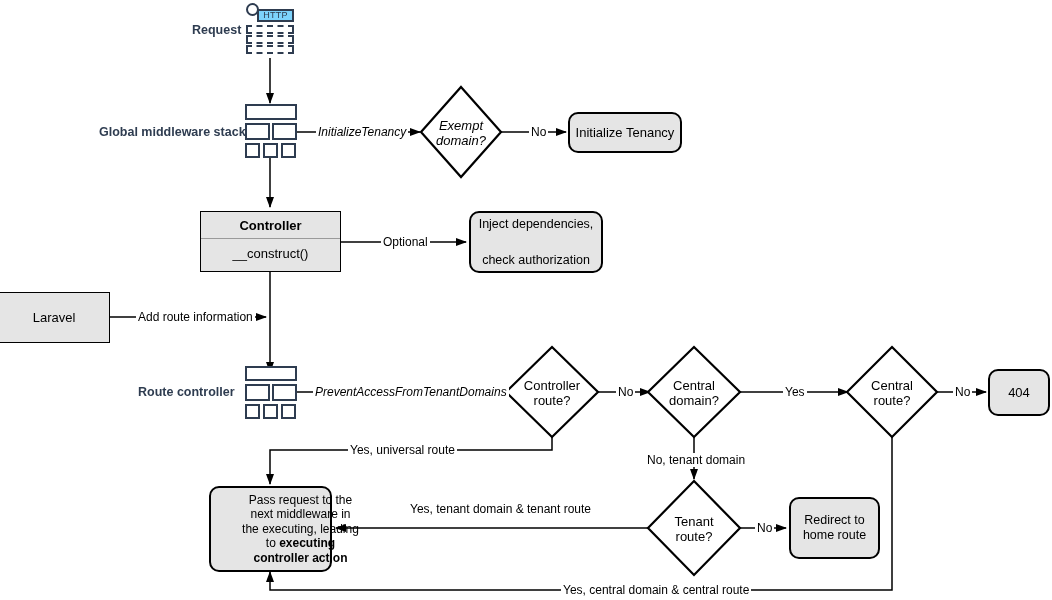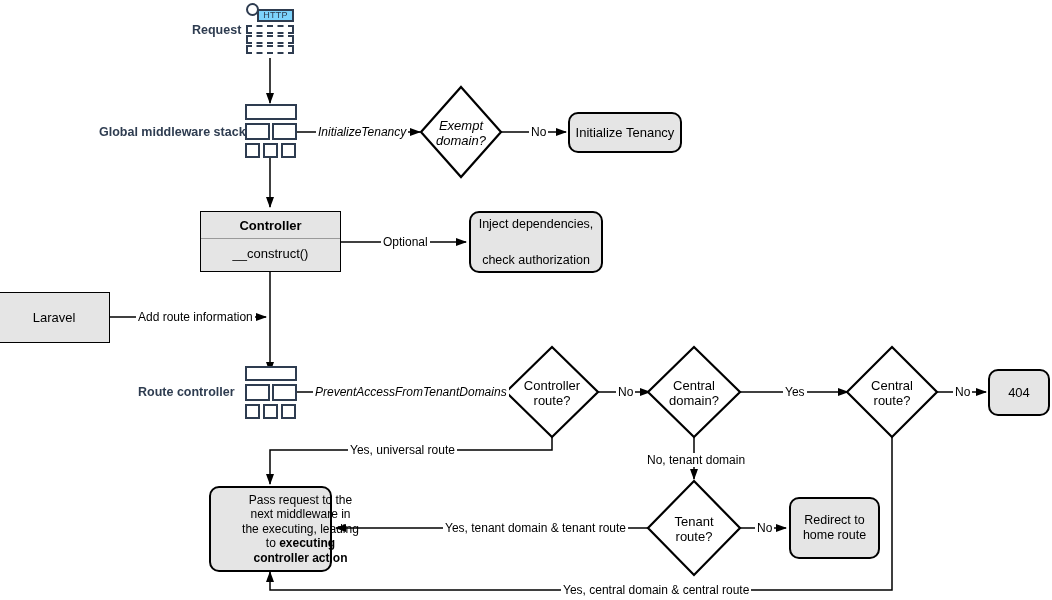--- a/index.html
+++ b/index.html
@@ -263,17 +263,17 @@
   <div class="lbl" style="left:783px;top:385px;">Yes</div>
 
   <div class="lbl" style="left:953px;top:385px;">No</div>
 
   <div class="lbl" style="left:348px;top:443px;">Yes, universal route</div>
 
   <div class="lbl" style="left:645px;top:453px;">No, tenant domain</div>
 
   <div class="lbl" style="left:755px;top:521px;">No</div>
 
-  <div class="lbl" style="left:408px;top:521px;margin-left:35px;">Yes, tenant domain &amp; tenant route</div>
+  <div class="lbl" style="left:408px;top:502px;">Yes, tenant domain &amp; tenant route</div>
 
   <div class="lbl" style="left:561px;top:583px;">Yes, central domain &amp; central route</div>
 
 </div>
 
 </body></html>

